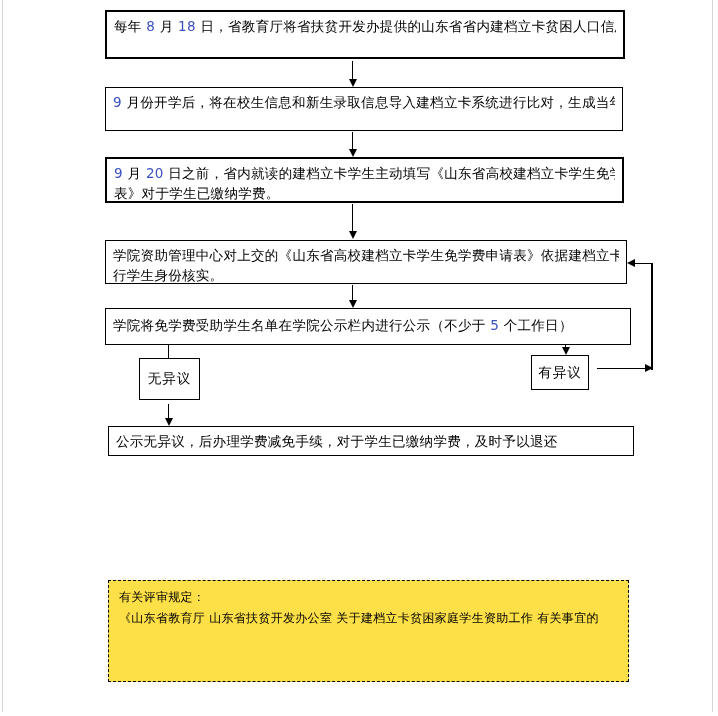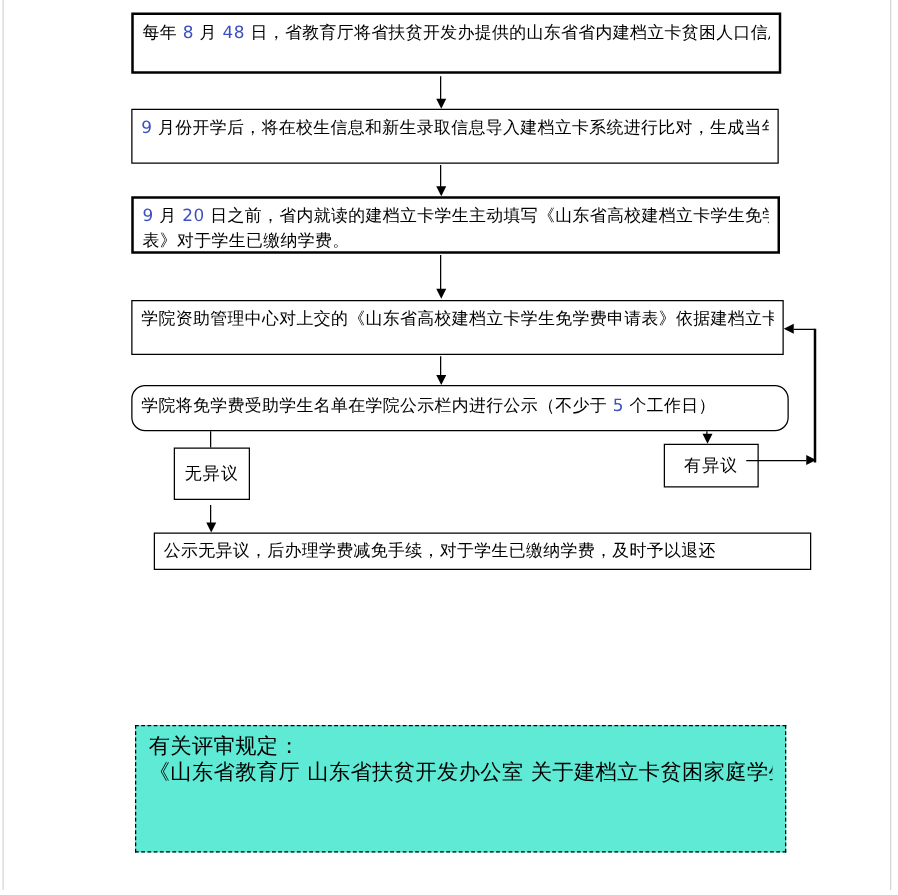--- a/index.html
+++ b/index.html
@@ -58,38 +58,38 @@
     box-sizing:border-box;
     font-size:13.5px;
     display:flex;align-items:center;justify-content:center;
     letter-spacing:1px;
     background:#fff;
   }
   .dashed-box{
     position:absolute;
     border:1px dashed #000;
     box-sizing:border-box;
-    font-size:17px;
+    font-size:12px;
     line-height:21px;
     letter-spacing:0.3px;
     padding:6px 10px;
-    background:#5eead4;
+    background:#fde047;
   }
 </style>
 </head>
 <body>
 
 <div class="canvas">
 
   <div class="page-edge left"></div>
   <div class="page-edge right"></div>
 
   <div class="fbox bw2" style="left:105px;top:10px;width:520px;height:49px;">
     <div class="pad">
-      <div class="tline colorize">每年 <span class="digit">8</span> 月 <span class="digit">48</span> 日，省教育厅将省扶贫开发办提供的山东省省内建档立卡贫困人口信息导入山</div>
+      <div class="tline colorize">每年 <span class="digit">8</span> 月 <span class="digit">18</span> 日，省教育厅将省扶贫开发办提供的山东省省内建档立卡贫困人口信息导入山</div>
     </div>
   </div>
 
   <div class="vline" style="left:352px;top:61px;height:19px;"></div>
   <div class="head-down" style="left:349px;top:79px;"></div>
 
   <div class="fbox" style="left:105px;top:87px;width:518px;height:44px;">
     <div class="pad">
       <div class="tline colorize"><span class="digit">9</span> 月份开学后，将在校生信息和新生录取信息导入建档立卡系统进行比对，生成当年建档立</div>
     </div>
@@ -104,53 +104,54 @@
       <div class="tline colorize">表》对于学生已缴纳学费。</div>
     </div>
   </div>
 
   <div class="vline" style="left:352px;top:204px;height:28px;"></div>
   <div class="head-down" style="left:349px;top:231px;"></div>
 
   <div class="fbox" style="left:105px;top:240px;width:522px;height:44px;">
     <div class="pad">
       <div class="tline colorize">学院资助管理中心对上交的《山东省高校建档立卡学生免学费申请表》依据建档立卡系统进</div>
+      <div class="tline colorize">行学生身份核实。</div>
     </div>
   </div>
 
   <div class="vline" style="left:352px;top:285px;height:16px;"></div>
   <div class="head-down" style="left:349px;top:300px;"></div>
 
-  <div class="fbox" style="left:105px;top:308px;width:526px;height:37px;border-radius:11px;">
+  <div class="fbox" style="left:105px;top:308px;width:526px;height:37px;">
     <div class="pad" style="padding-top:6px;">
       <div class="tline colorize">学院将免学费受助学生名单在学院公示栏内进行公示（不少于 <span class="digit">5</span> 个工作日）</div>
     </div>
   </div>
 
   <div class="vline" style="left:168px;top:345px;height:17px;"></div>
   <div class="head-down" style="left:165px;top:361px;"></div>
   <div class="side-box" style="left:139px;top:358px;width:61px;height:42px;">
     <span>无异议</span>
   </div>
   <div class="vline" style="left:168px;top:404px;height:15px;"></div>
   <div class="head-down" style="left:165px;top:418px;"></div>
 
   <div class="vline" style="left:565px;top:345px;height:3px;"></div>
   <div class="head-down" style="left:562px;top:347px;"></div>
-  <div class="side-box" style="left:531px;top:355px;width:76px;height:35px;">
+  <div class="side-box" style="left:531px;top:355px;width:58px;height:35px;">
     <span>有异议</span>
   </div>
 
   <div class="hline" style="left:597px;top:368px;width:48px;"></div>
   <div class="head-right" style="left:645px;top:364px;"></div>
   <div class="vline thick" style="left:651px;top:263px;height:107px;"></div>
   <div class="hline" style="left:635px;top:263px;width:17px;"></div>
   <div class="head-left" style="left:627px;top:259px;"></div>
 
-  <div class="fbox" style="left:123px;top:426px;width:526px;height:30px;">
+  <div class="fbox" style="left:108px;top:426px;width:526px;height:30px;">
     <div class="pad" style="padding-top:4px;">
       <div class="tline colorize">公示无异议，后办理学费减免手续，对于学生已缴纳学费，及时予以退还</div>
     </div>
   </div>
 
   <div class="dashed-box" style="left:108px;top:580px;width:521px;height:102px;">
     <div class="tline">有关评审规定：</div>
     <div class="tline">《山东省教育厅 山东省扶贫开发办公室 关于建档立卡贫困家庭学生资助工作 有关事宜的</div>
   </div>
 

